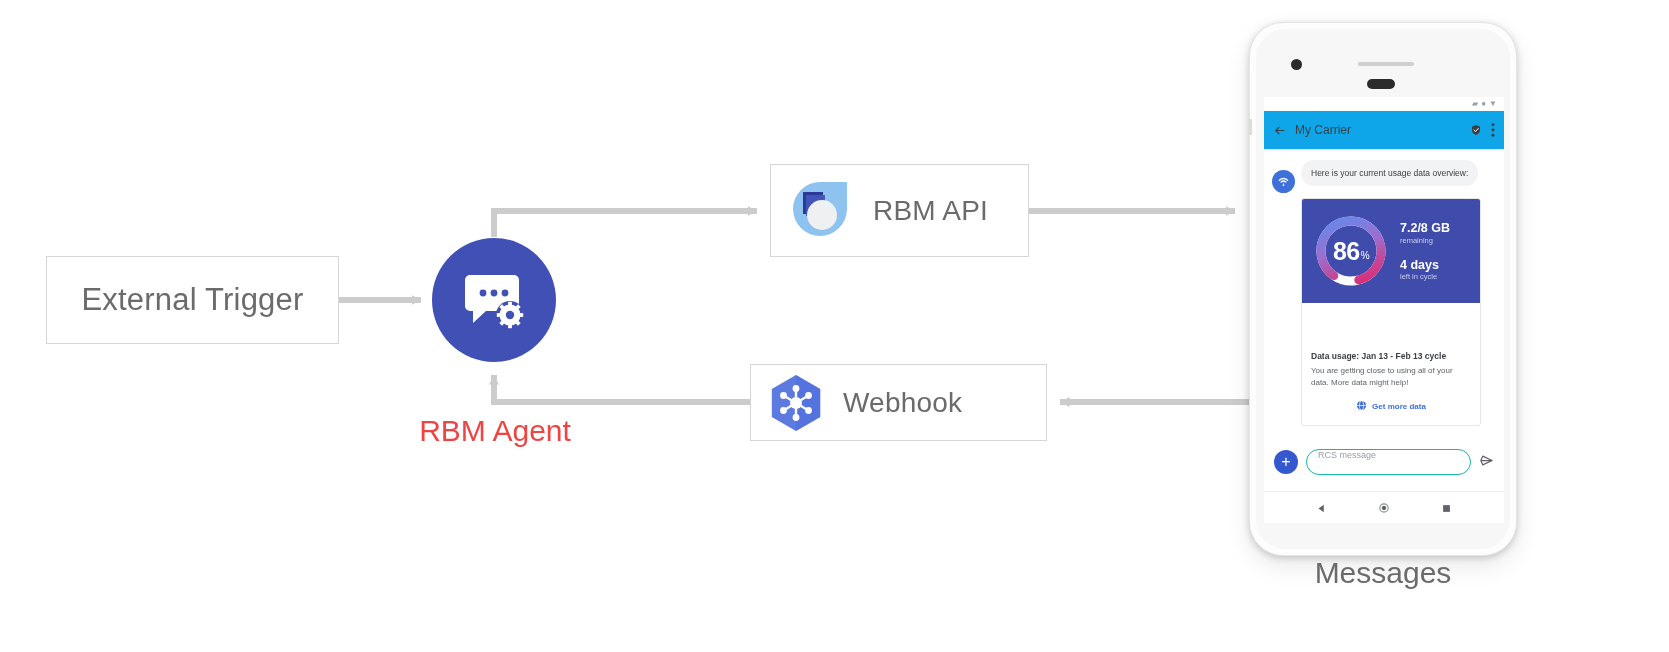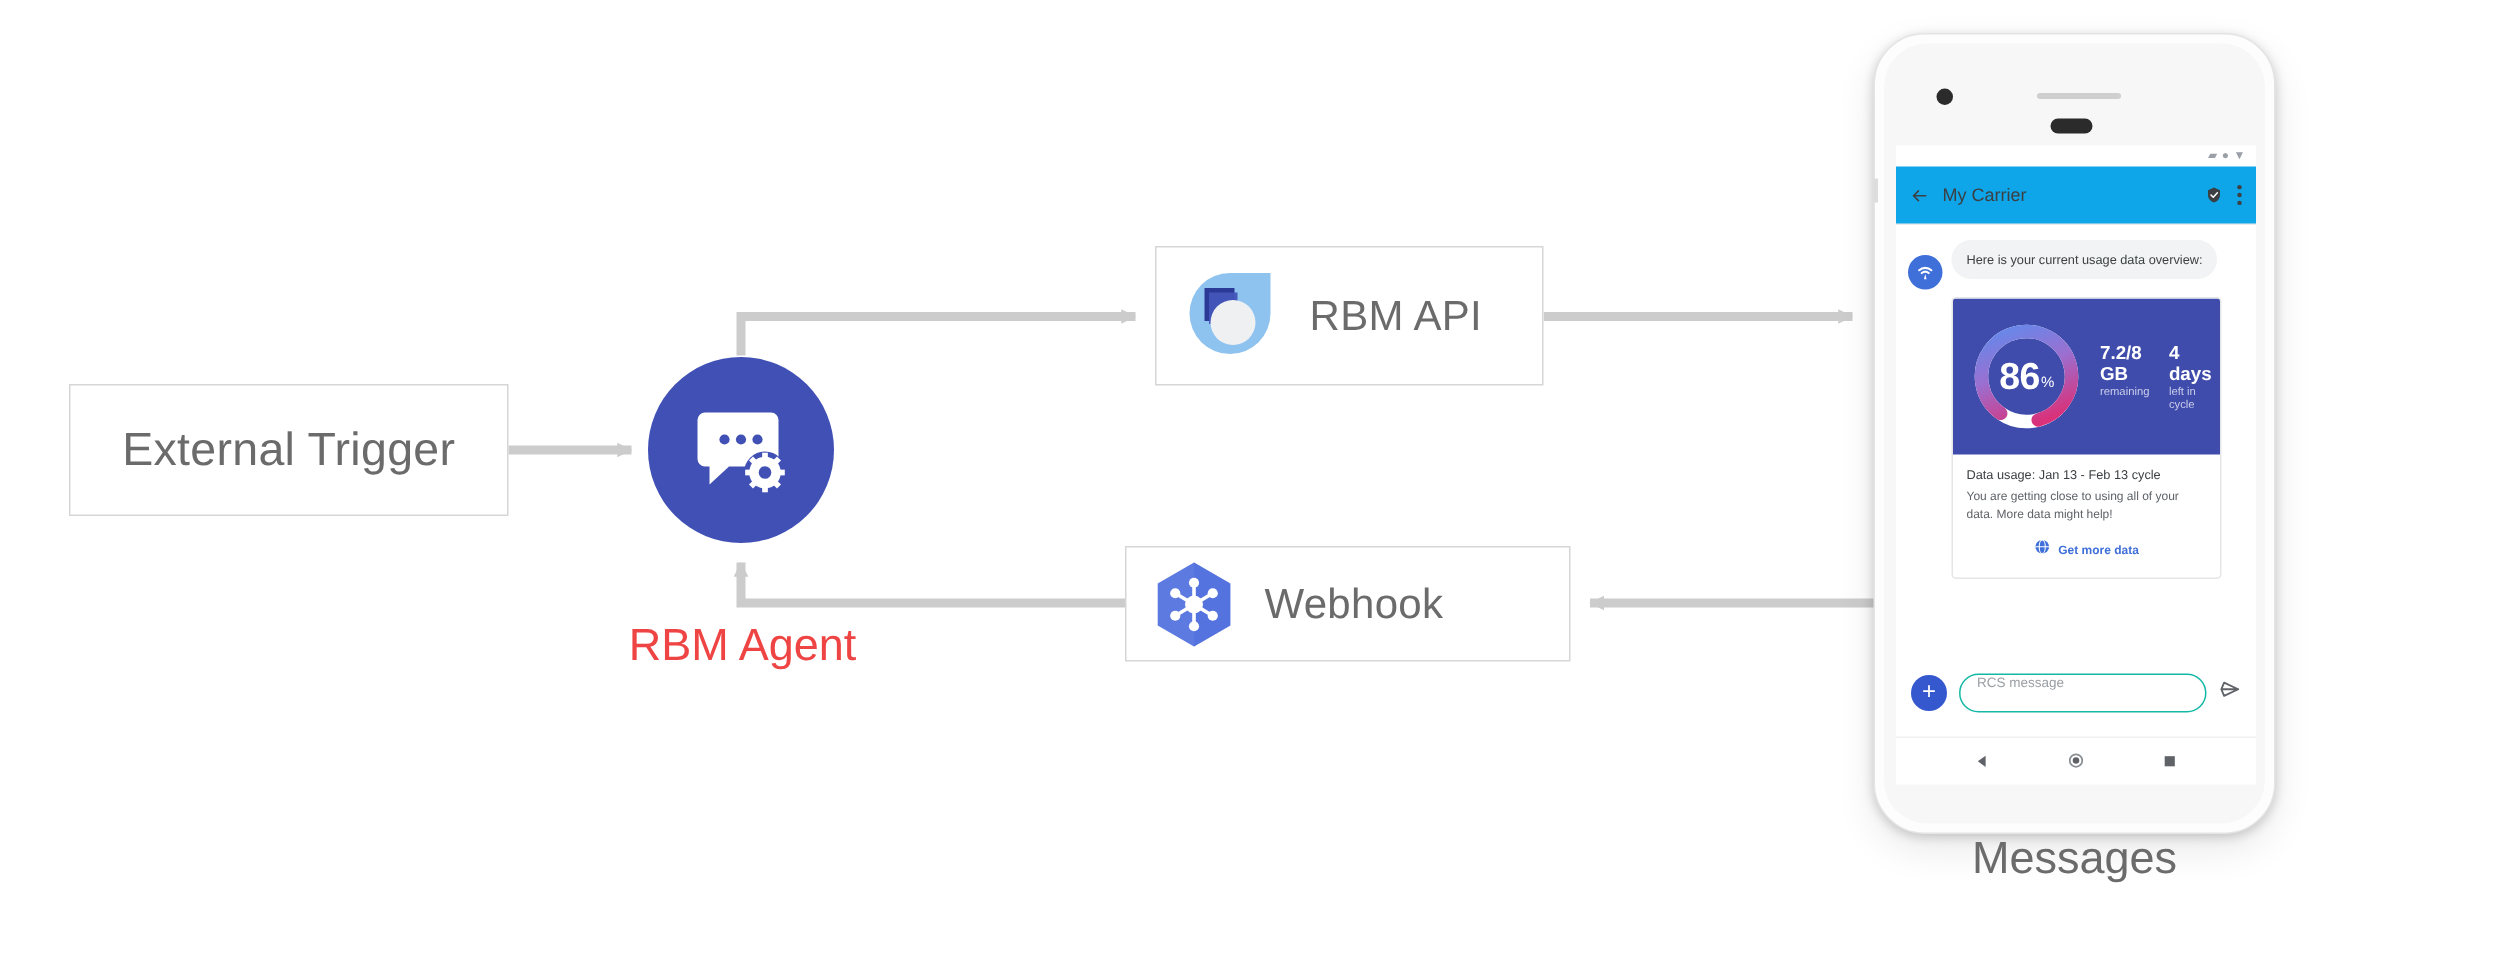--- a/index.html
+++ b/index.html
@@ -220,35 +220,36 @@
     justify-content: center;
     color: #ffffff;
     letter-spacing: -0.5px;
   }
   #gauge-value { font-size: 25px; font-weight: 700; }
   #gauge-unit { font-size: 10px; margin-left: 1px; margin-top: 8px; }
 
   #card-stats {
     color: #ffffff;
     display: flex;
-    flex-direction: row;
+    flex-direction: column;
     justify-content: center;
     gap: 13px;
     flex: 1;
     padding-left: 2px;
   }
   .stat-primary { font-size: 12.5px; font-weight: bold; line-height: 1.15; }
   .stat-secondary { font-size: 7.5px; color: #c9cdeb; line-height: 1.2; }
 
   #card-body { padding: 8px 9px 6px 9px; }
   #card-title {
     font-size: 8.5px;
-    font-weight: normal;
+    font-weight: bold;
     color: #3c4043;
     margin-bottom: 4px;
+    margin-top: 40px;
   }
   #card-desc {
     font-size: 8px;
     color: #5f6368;
     line-height: 1.45;
   }
   #card-action {
     display: flex;
     align-items: center;
     justify-content: center;

